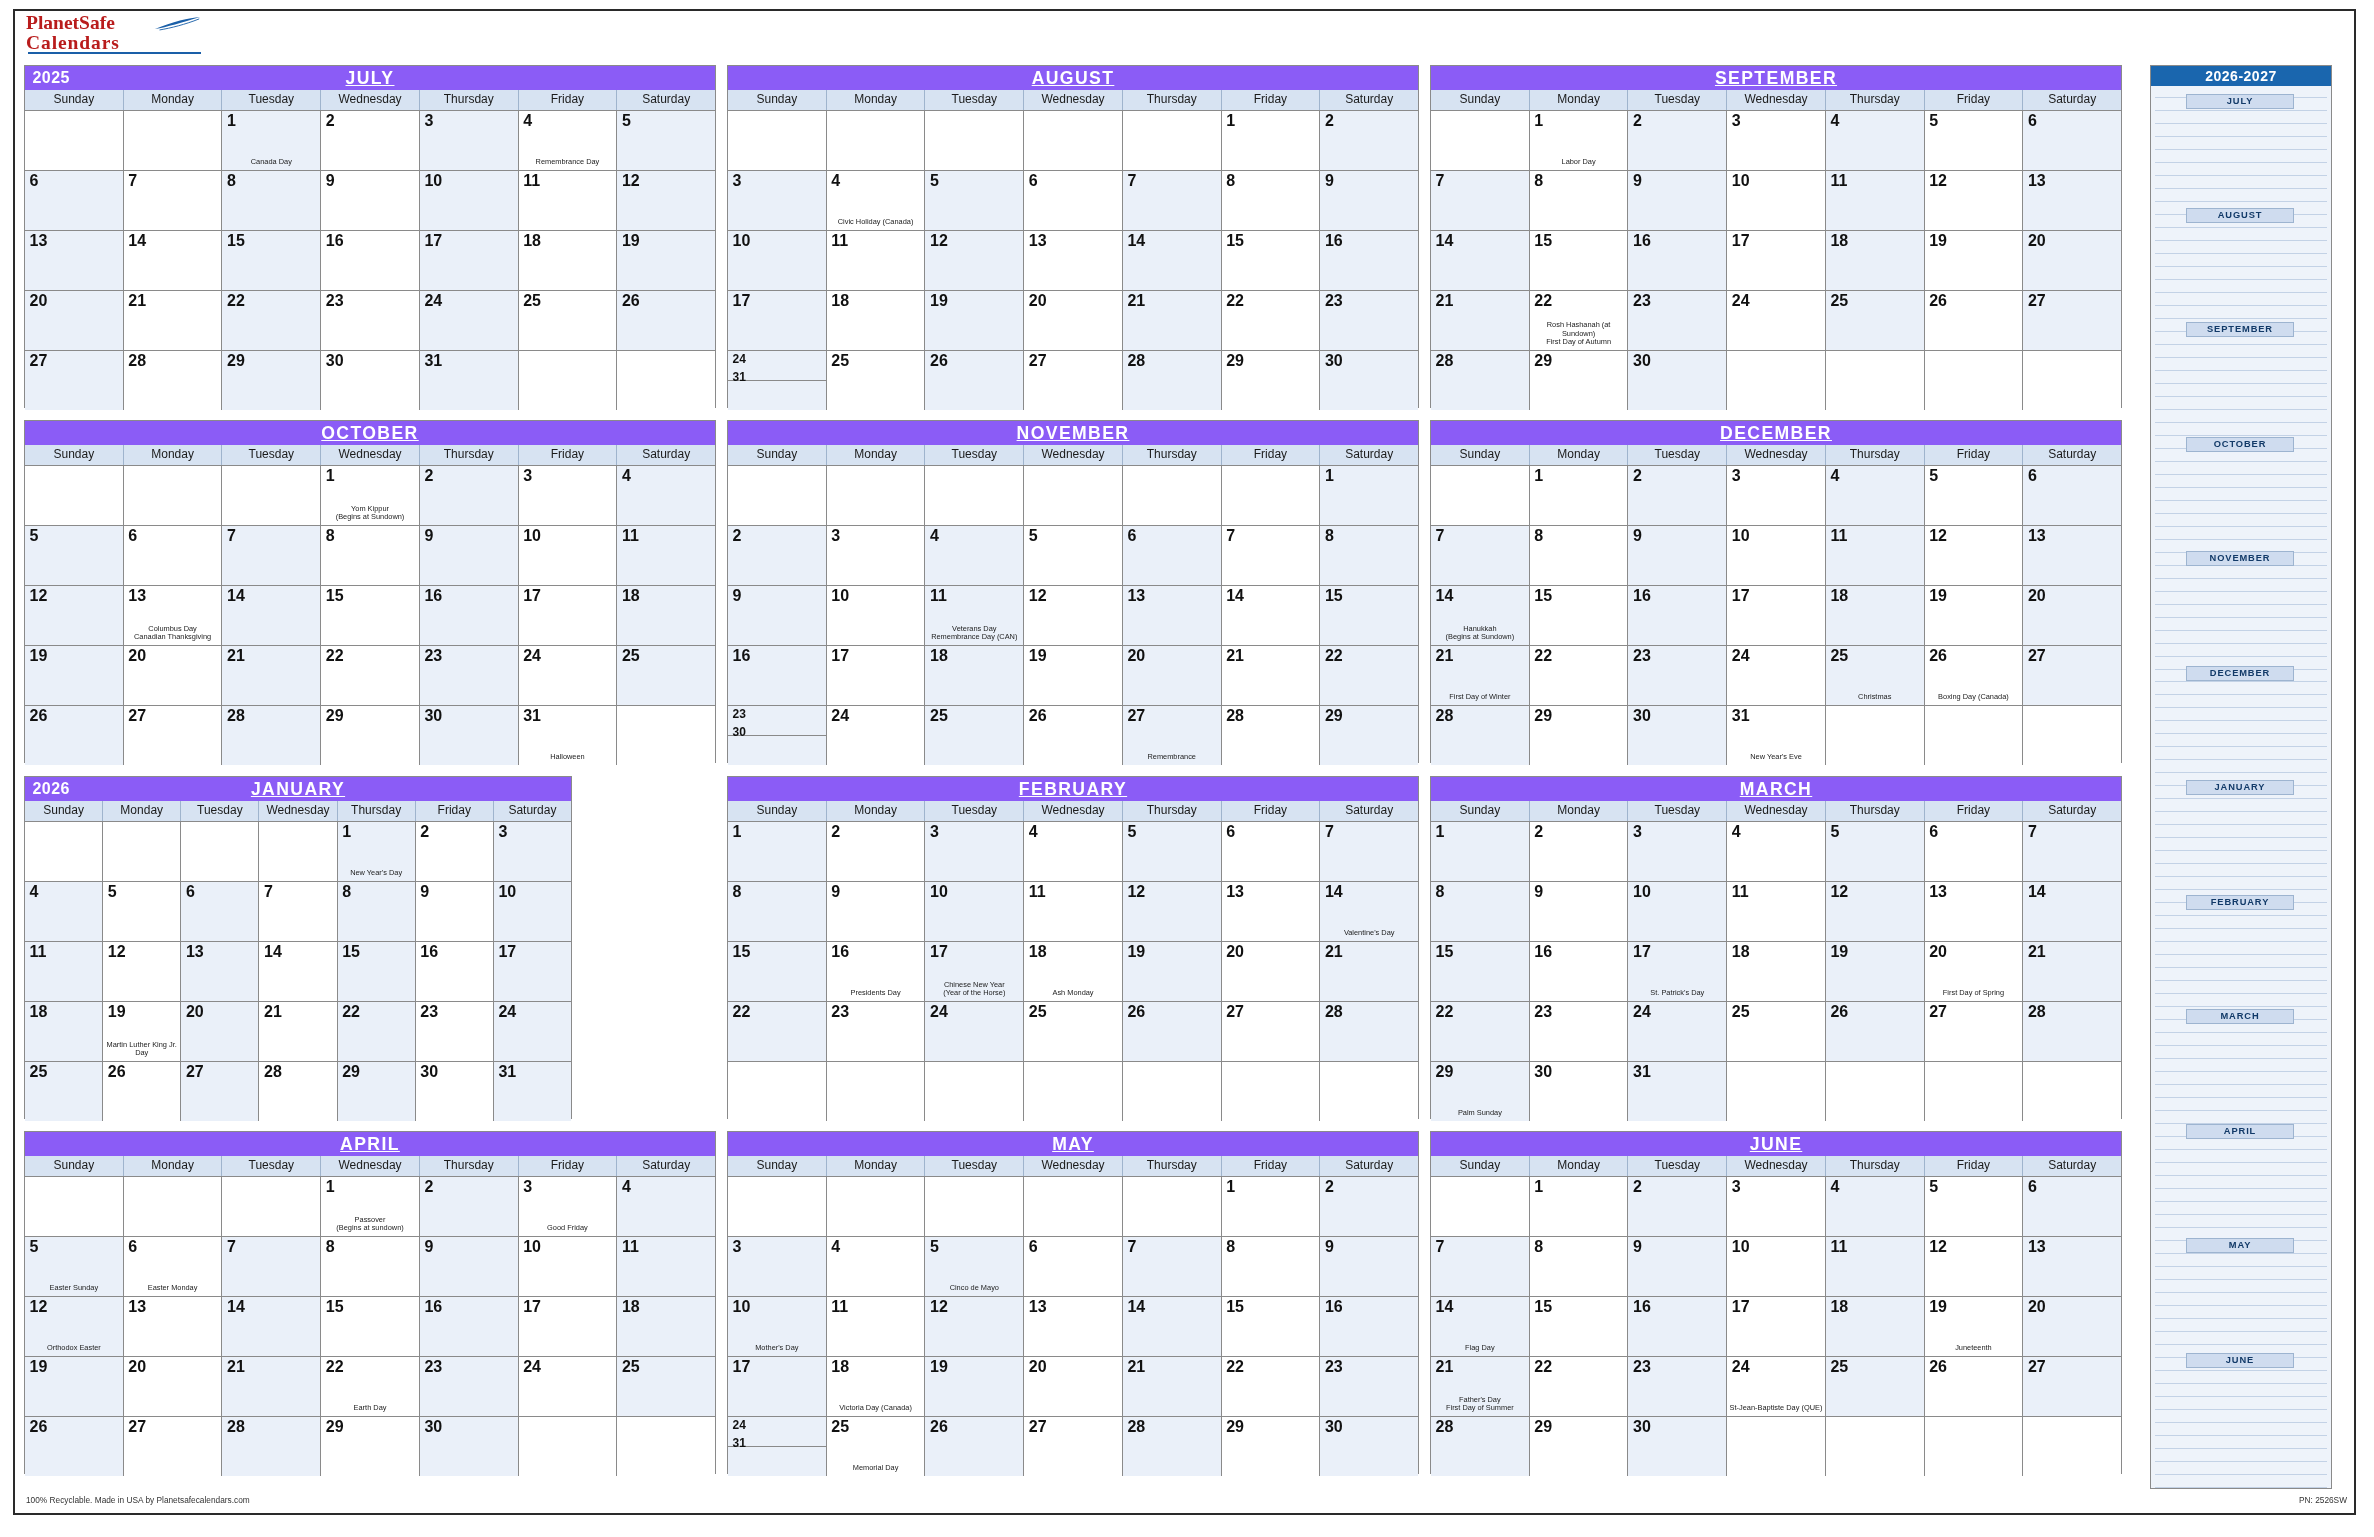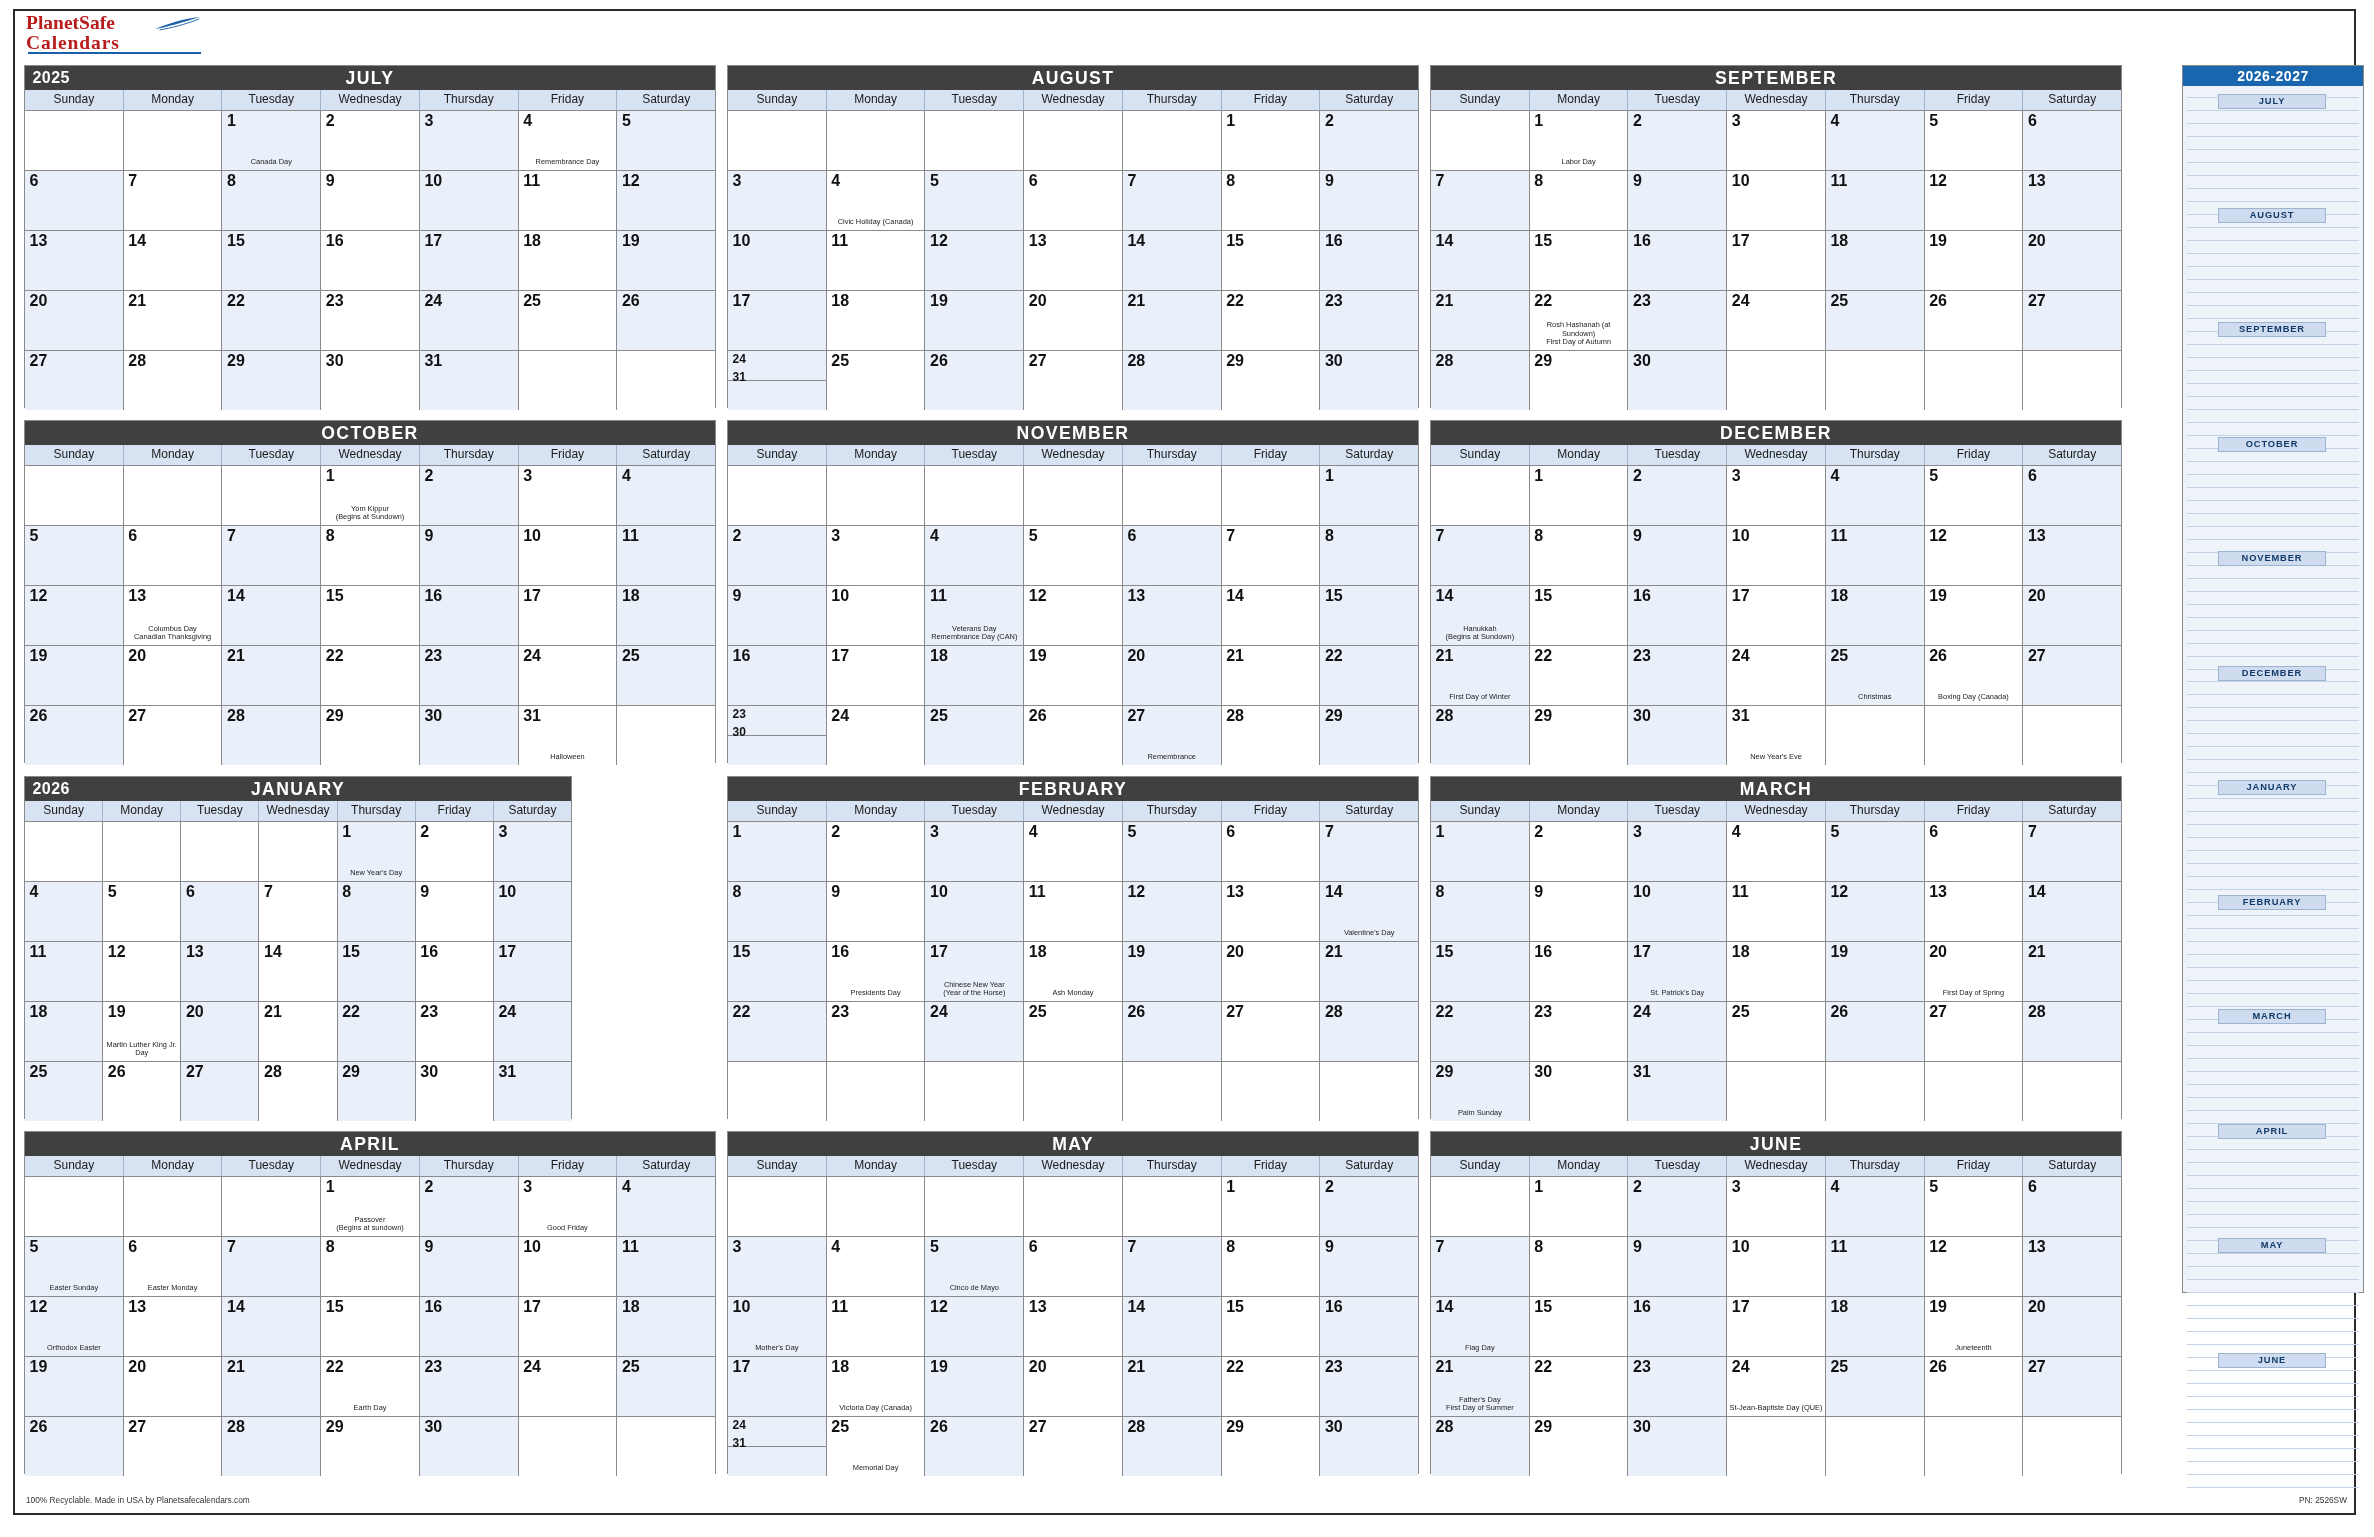--- a/index.html
+++ b/index.html
@@ -79,26 +79,27 @@
     height: 1424px;
   }
   .month {
     position: absolute;
     box-sizing: border-box;
     border: 0.9px solid #8a8a8a;
     background: #ffffff;
   }
   .m-head {
     height: 24px;
-    background: #404040;
+    background: #8b5cf6;
     color: #ffffff;
     position: relative;
     display: flex;
     align-items: center;
     justify-content: center;
+    text-decoration: underline;
   }
   .m-head .m-name {
     font-size: 17.6px;
     font-weight: bold;
     letter-spacing: 1.4px;
   }
   .m-head .m-year {
     position: absolute;
     left: 7.4px;
     top: 50%;
@@ -177,25 +178,24 @@
     height: 0.9px;
     background: #8a8a8a;
   }
 
   
   .side {
     position: absolute;
     left: 2150px;
     top: 65px;
     width: 182px;
-    height: 1228px;
+    height: 1424px;
     border: 0.9px solid #8a8a8a;
     box-sizing: border-box;
     background: #eef3fa;
-    margin-left: 32px;
   }
   .side-head {
     height: 20.4px;
     background: #1a66ae;
     color: #ffffff;
     text-align: center;
     font-size: 14px;
     font-weight: bold;
     line-height: 20.4px;
     letter-spacing: 0.5px;

